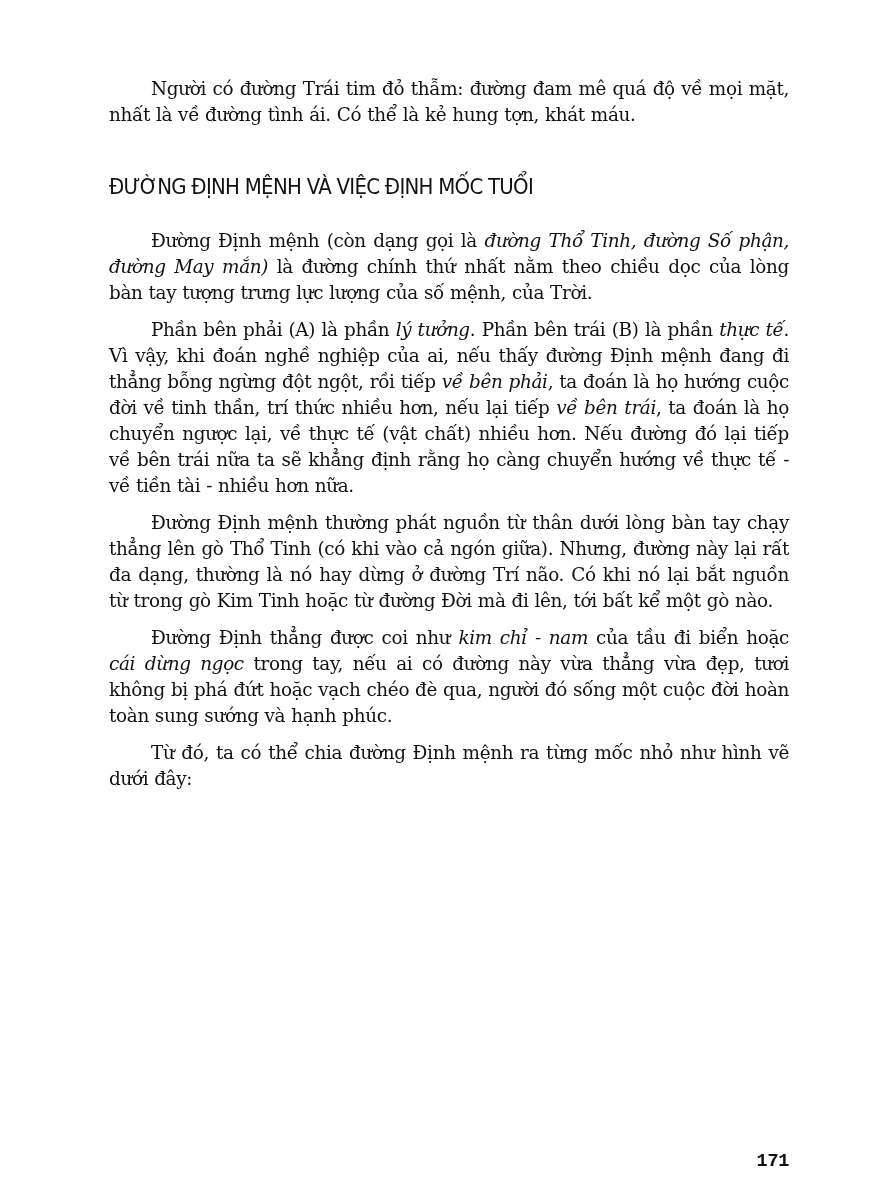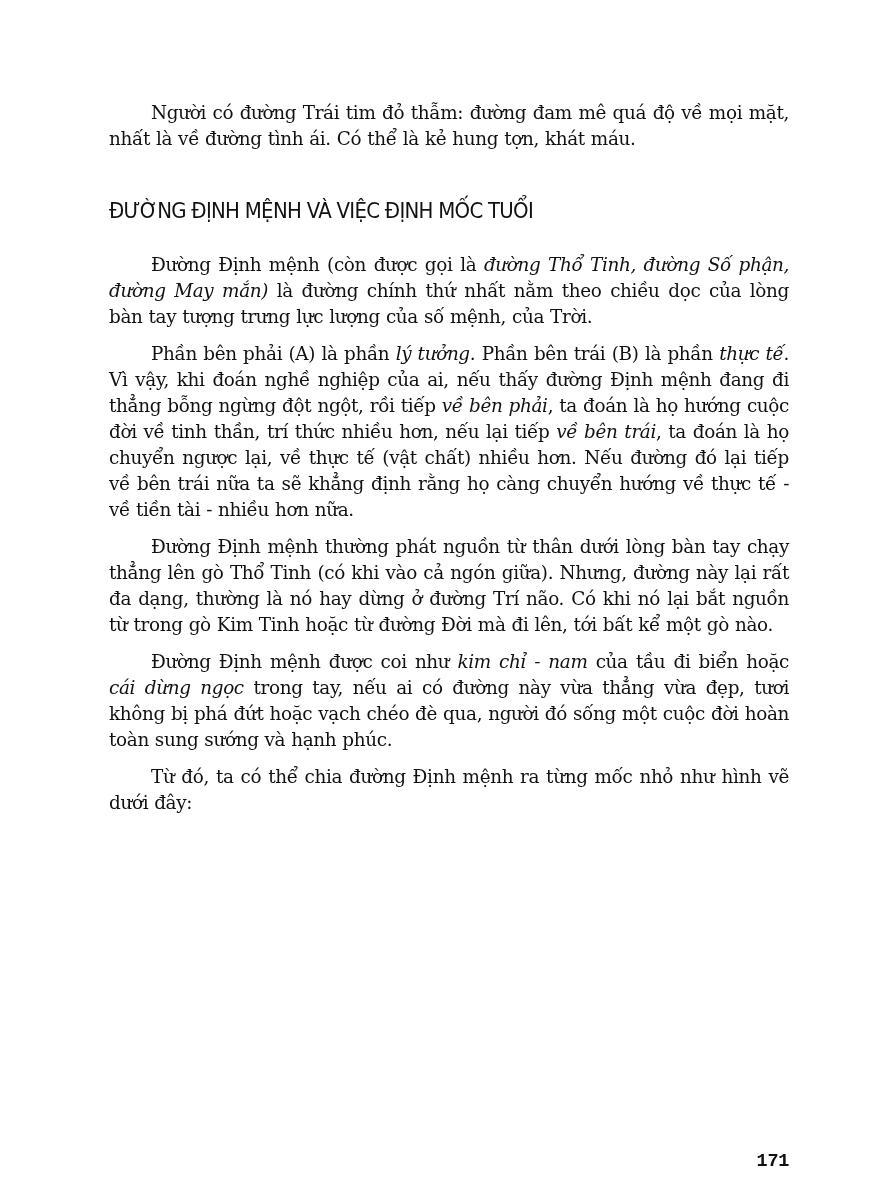--- a/index.html
+++ b/index.html
@@ -11,21 +11,21 @@
       width: 871px;
       height: 1200px;
       position: relative;
       overflow: hidden;
       font-family: "DejaVu Serif", "Liberation Serif", serif;
       color: #111111;
     }
     .page {
       position: absolute;
       left: 109px;
-      top: 100px;
+      top: 76px;
       width: 680px;
     }
     .para {
       margin: 0;
       font-size: 18.4px;
       line-height: 26px;
       text-align: justify;
       text-indent: 42px;
       letter-spacing: -0.35px;
       word-spacing: 0.5px;
@@ -58,21 +58,21 @@
 <body>
 
 <div class="page">
   <div>
     <p class="para"><span>Người có đường Trái tim đỏ thẫm: đường đam mê quá độ về mọi mặt, nhất là về đường tình ái. Có thể là kẻ hung tợn, khát máu.</span></p>
   </div>
 
   <h2 class="heading">ĐƯỜNG ĐỊNH MỆNH VÀ VIỆC ĐỊNH MỐC TUỔI</h2>
 
   <div>
-    <p class="para"><span>Đường Định mệnh (còn được gọi là </span><span class="it">đường Thổ Tinh, đường Số phận, đường May mắn)</span><span> là đường chính thứ nhất nằm theo chiều dọc của lòng bàn tay tượng trưng lực lượng của số mệnh, của Trời.</span></p>
+    <p class="para"><span>Đường Định mệnh (còn dạng gọi là </span><span class="it">đường Thổ Tinh, đường Số phận, đường May mắn)</span><span> là đường chính thứ nhất nằm theo chiều dọc của lòng bàn tay tượng trưng lực lượng của số mệnh, của Trời.</span></p>
     <p class="para"><span>Phần bên phải (A) là phần </span><span class="it">lý tưởng</span><span>. Phần bên trái (B) là phần </span><span class="it">thực tế</span><span>. Vì vậy, khi đoán nghề nghiệp của ai, nếu thấy đường Định mệnh đang đi thẳng bỗng ngừng đột ngột, rồi tiếp </span><span class="it">về bên phải</span><span>, ta đoán là họ hướng cuộc đời về tinh thần, trí thức nhiều hơn, nếu lại tiếp </span><span class="it">về bên trái</span><span>, ta đoán là họ chuyển ngược lại, về thực tế (vật chất) nhiều hơn. Nếu đường đó lại tiếp về bên trái nữa ta sẽ khẳng định rằng họ càng chuyển hướng về thực tế - về tiền tài - nhiều hơn nữa.</span></p>
     <p class="para"><span>Đường Định mệnh thường phát nguồn từ thân dưới lòng bàn tay chạy thẳng lên gò Thổ Tinh (có khi vào cả ngón giữa). Nhưng, đường này lại rất đa dạng, thường là nó hay dừng ở đường Trí não. Có khi nó lại bắt nguồn từ trong gò Kim Tinh hoặc từ đường Đời mà đi lên, tới bất kể một gò nào.</span></p>
-    <p class="para"><span>Đường Định mệnh được coi như </span><span class="it">kim chỉ - nam</span><span> của tầu đi biển hoặc </span><span class="it">cái dừng ngọc</span><span> trong tay, nếu ai có đường này vừa thẳng vừa đẹp, tươi không bị phá đứt hoặc vạch chéo đè qua, người đó sống một cuộc đời hoàn toàn sung sướng và hạnh phúc.</span></p>
+    <p class="para"><span>Đường Định thẳng được coi như </span><span class="it">kim chỉ - nam</span><span> của tầu đi biển hoặc </span><span class="it">cái dừng ngọc</span><span> trong tay, nếu ai có đường này vừa thẳng vừa đẹp, tươi không bị phá đứt hoặc vạch chéo đè qua, người đó sống một cuộc đời hoàn toàn sung sướng và hạnh phúc.</span></p>
     <p class="para"><span>Từ đó, ta có thể chia đường Định mệnh ra từng mốc nhỏ như hình vẽ dưới đây:</span></p>
   </div>
 </div>
 
 <div class="page-number">171</div>
 
 </body></html>

